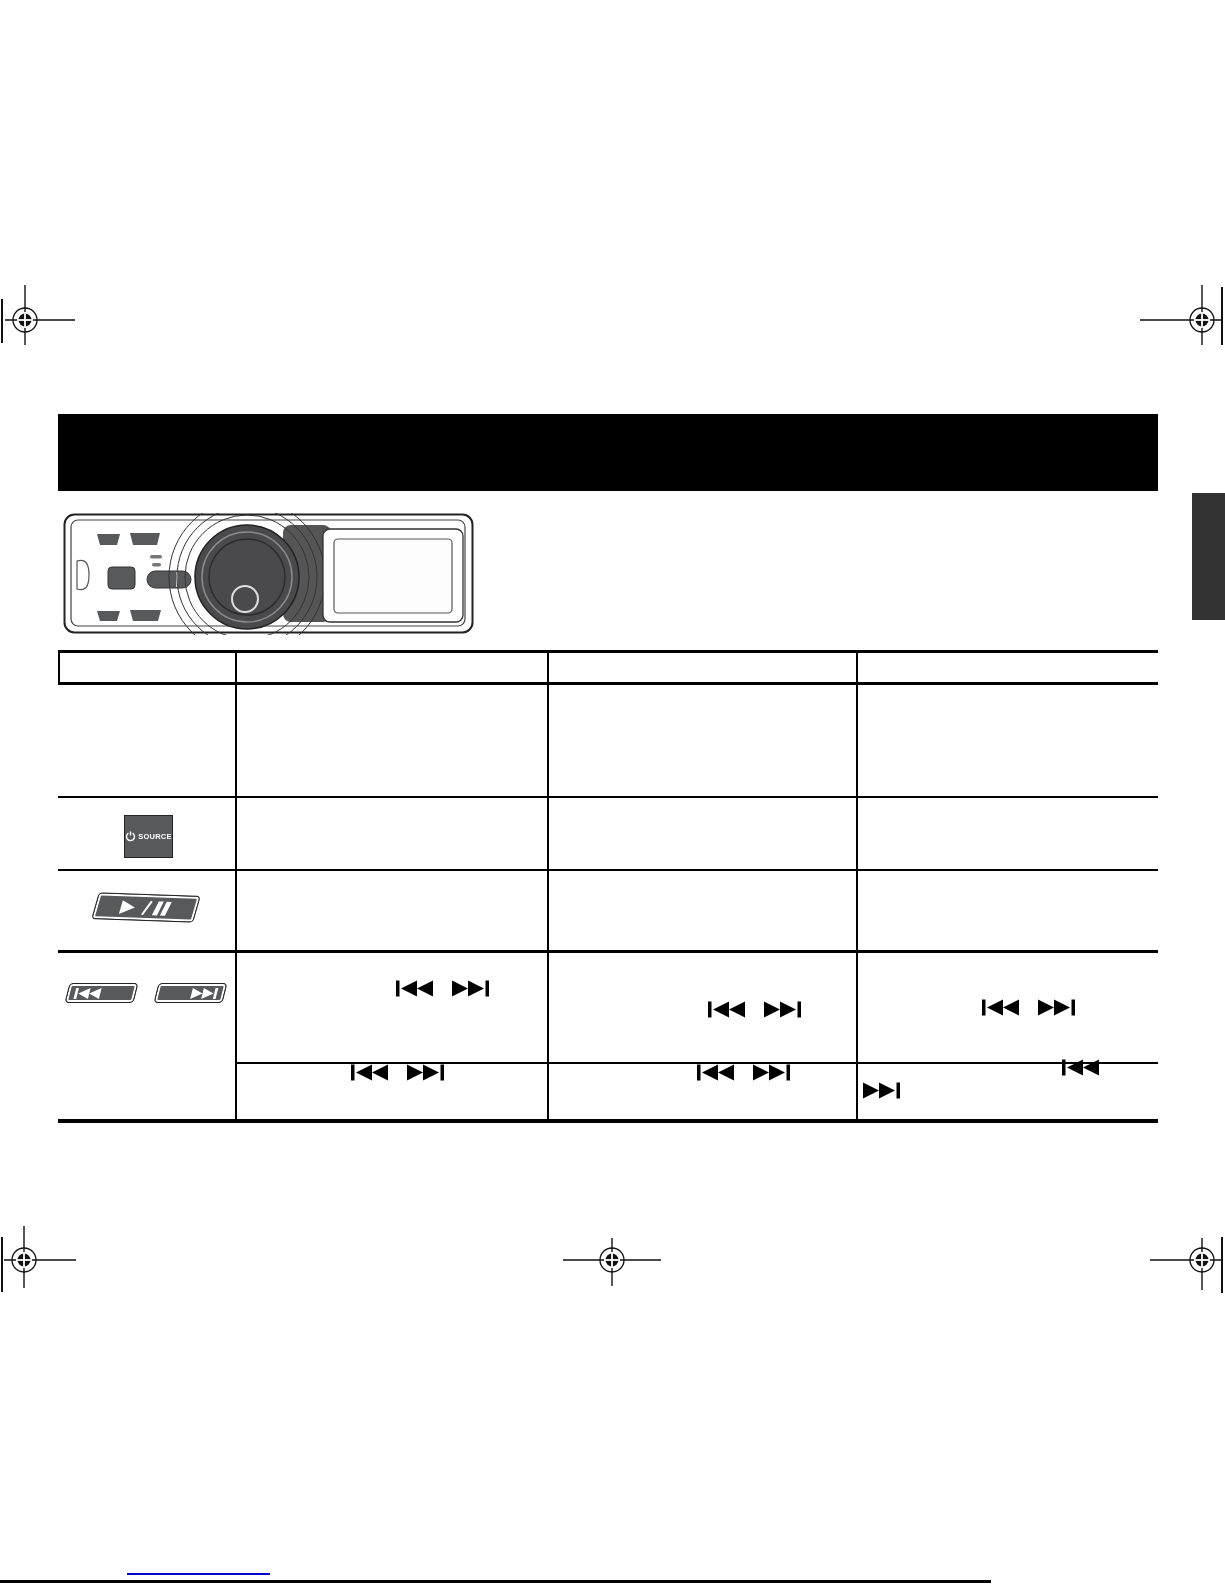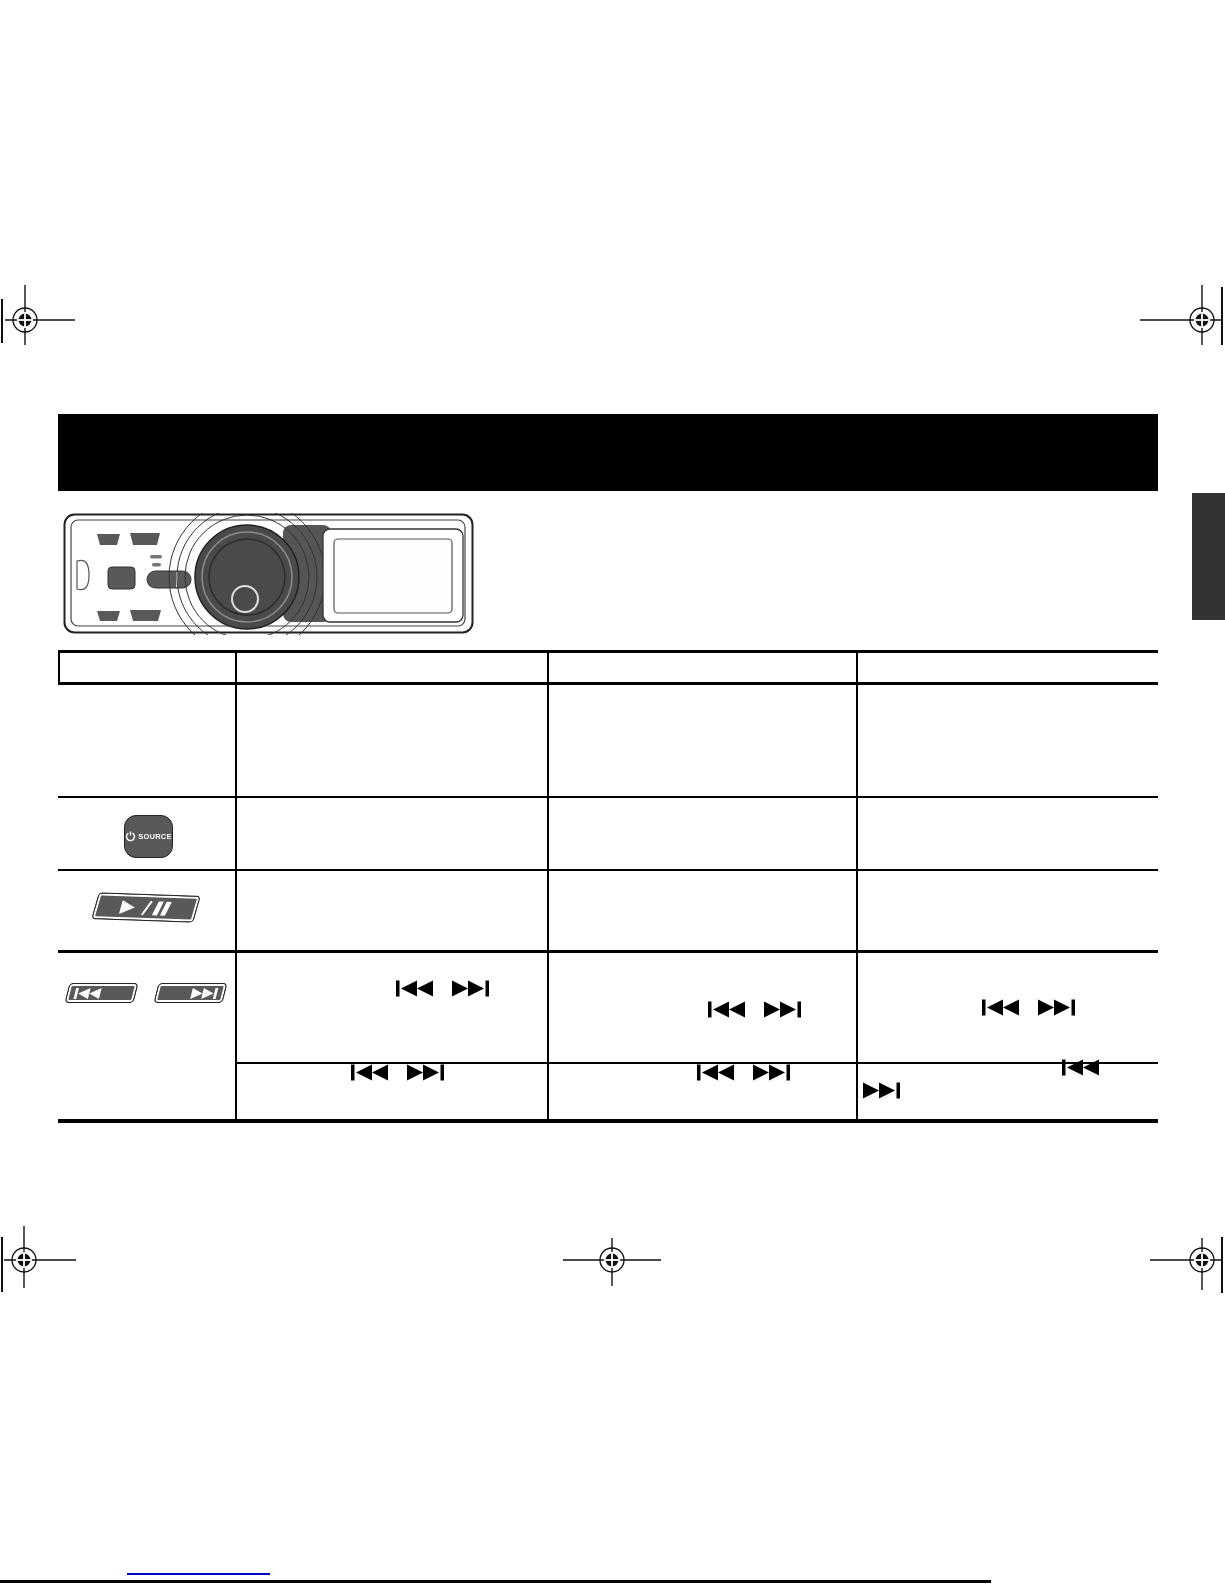--- a/index.html
+++ b/index.html
@@ -16,21 +16,21 @@
   .side-tab{position:absolute;left:1192px;top:493px;width:33px;height:127px;background:#333;}
 
   
   .device{position:absolute;left:63px;top:513px;}
 
   
   .tl{position:absolute;background:#000;}
 
   
   .btn-source{position:absolute;left:124px;top:815px;width:49px;height:43px;background:#58595b;
-    border:1.5px solid #232323;border-radius:12px;display:flex;align-items:center;justify-content:center;
+    border:1.5px solid #232323;border-radius:0;display:flex;align-items:center;justify-content:center;
     gap:2px;box-sizing:border-box;}
   .btn-source span{color:#fff;font-size:7.5px;font-weight:bold;letter-spacing:.2px;}
   .btn-slant{position:absolute;background:#58595b;border:1.5px solid #232323;
     box-shadow:inset 0 0 0 2px #fff;box-sizing:border-box;border-radius:4px;
     display:flex;align-items:center;}
   .btn-playpause{left:95px;top:894px;width:102px;height:27px;transform:rotate(2deg) skewX(-14deg);
     justify-content:center;}
   .btn-seek{top:983px;width:69px;height:20px;transform:skewX(-14deg);}
   .btn-seek.prev{left:67px;justify-content:flex-start;padding-left:6px;}
   .btn-seek.next{left:156px;justify-content:flex-end;padding-right:6px;}

